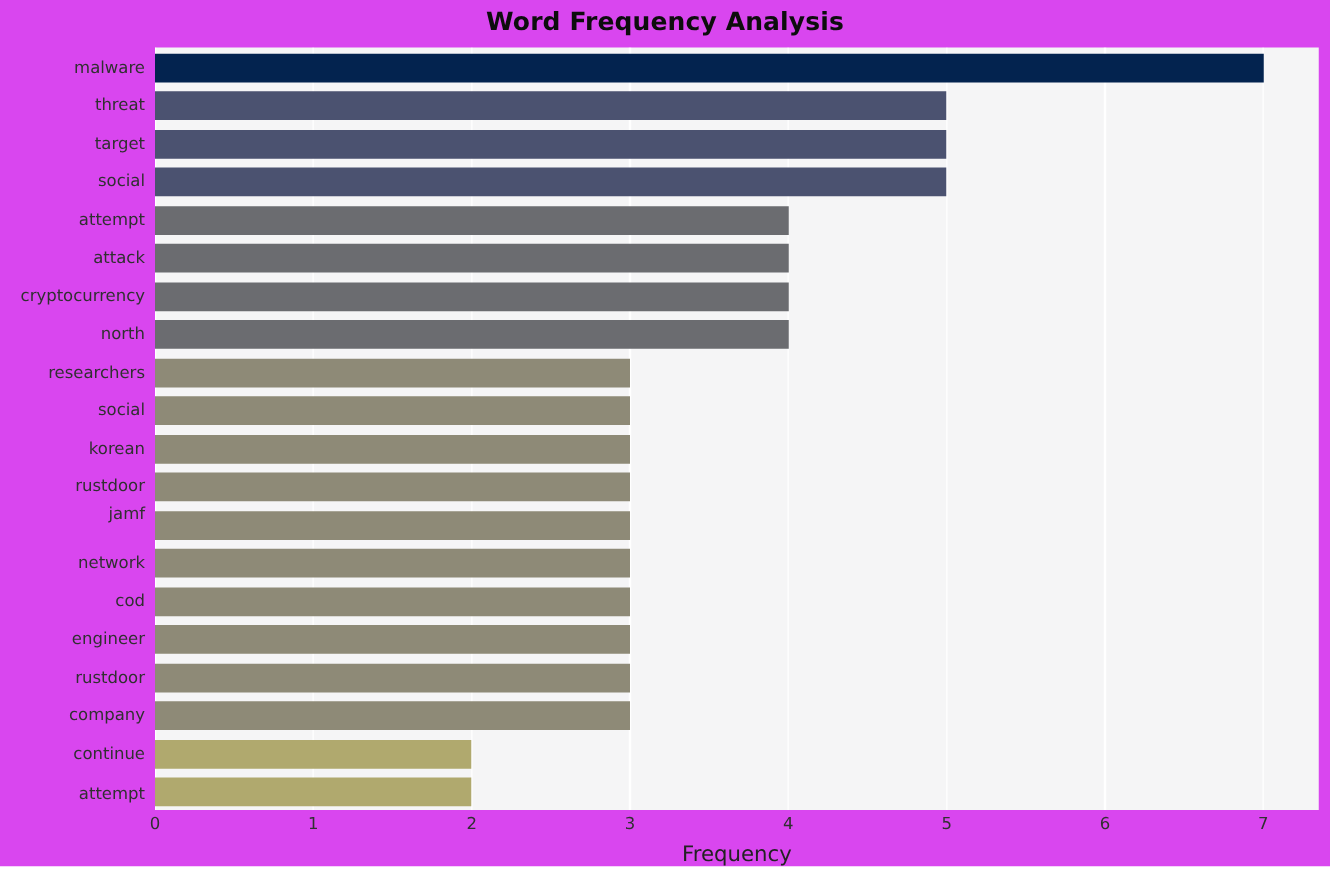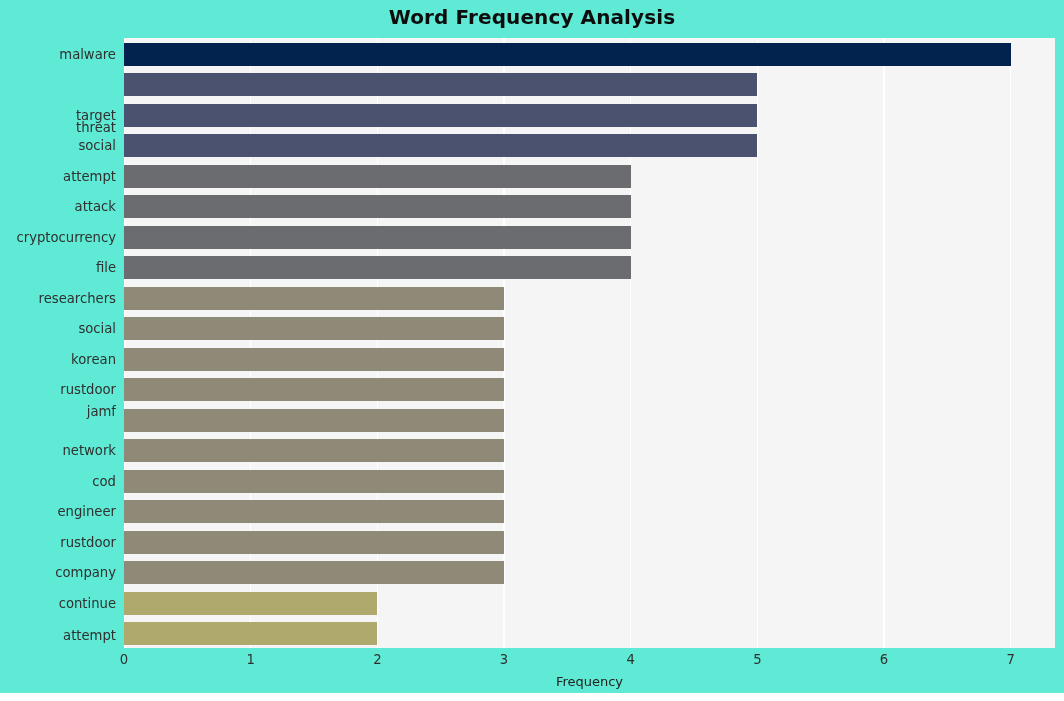--- a/index.html
+++ b/index.html
@@ -13,21 +13,21 @@
     font-family: "DejaVu Sans", sans-serif;
     overflow: hidden;
     position: relative;
   }
 
   #figure {
     position: absolute;
     left: 0; top: 0;
     width: 1064px;
     height: 693px;
-    background: #5eead4;
+    background: #d946ef;
   }
 
   
   #chart-title {
     position: absolute;
     left: 0;
     top: 5px;
     width: 1064px;
     text-align: center;
     font-size: 20px;
@@ -108,41 +108,41 @@
     color: #303030;
     font-family: "DejaVu Sans", sans-serif;
   }
 
   #x-axis-label {
     position: absolute;
     left: 124px;
     top: 674px;
     width: 931px;
     text-align: center;
-    font-size: 13px;
+    font-size: 17px;
     color: #222222;
     font-family: "DejaVu Sans", sans-serif;
   }
 </style>
 </head>
 <body>
 
 <div id="figure">
 
   <div id="chart-title">Word Frequency Analysis</div>
 
   <div id="y-axis">
       <div class="ytick" style="top: 4.75px;">malware</div>
-      <div class="ytick" style="top: 35.25px; margin-top: 43px;">threat</div>
+      <div class="ytick" style="top: 35.25px;">threat</div>
       <div class="ytick" style="top: 65.75px;">target</div>
       <div class="ytick" style="top: 96.25px; margin-left: 15px;">social</div>
       <div class="ytick" style="top: 126.75px;">attempt</div>
       <div class="ytick" style="top: 157.25px;">attack</div>
       <div class="ytick" style="top: 187.75px;">cryptocurrency</div>
-      <div class="ytick" style="top: 218.25px;">file</div>
+      <div class="ytick" style="top: 218.25px;">north</div>
       <div class="ytick" style="top: 248.75px; text-align: right;">researchers</div>
       <div class="ytick" style="top: 279.25px;">social</div>
       <div class="ytick" style="top: 309.75px;">korean</div>
       <div class="ytick" style="top: 340.25px;">rustdoor</div>
       <div class="ytick" style="top: 362px;">jamf</div>
       <div class="ytick" style="top: 401.25px;">network</div>
       <div class="ytick" style="top: 431.75px;">cod</div>
       <div class="ytick" style="top: 462.25px;">engineer</div>
       <div class="ytick" style="top: 492.75px;">rustdoor</div>
       <div class="ytick" style="top: 523.25px;">company</div>

